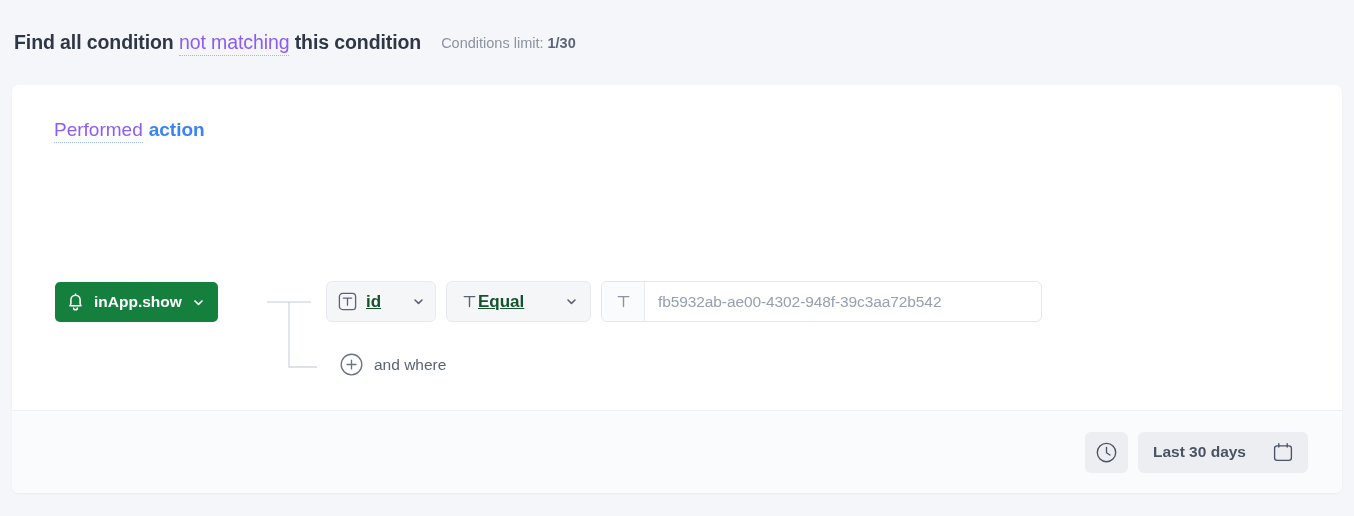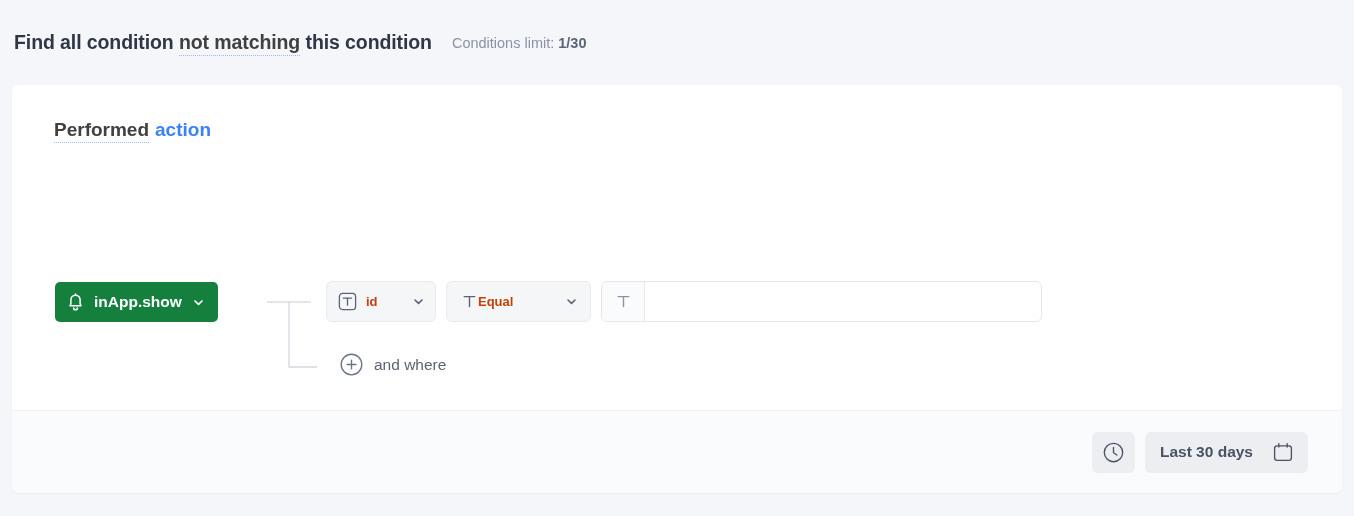--- a/index.html
+++ b/index.html
@@ -18,21 +18,21 @@
     position: absolute; left: 0; top: 0;
     width: 1354px; height: 85px;
     display: flex; align-items: center;
     padding-left: 14px;
   }
   .header-title {
     font-size: 19.5px; font-weight: bold; color: #2f3747;
     letter-spacing: -0.1px; white-space: nowrap;
   }
   .link-dotted {
-    color: #404040; font-weight: bold;
+    color: #8b5cf6; font-weight: normal;
     border-bottom: 1.5px dotted #9cb8f5;
     padding-bottom: 2px; cursor: pointer;
   }
   .cond-limit {
     margin-left: 20px; font-size: 14.5px; color: #8a93a3;
     white-space: nowrap;
   }
   .cond-limit b { color: #5c6577; font-weight: bold; }
 
   
@@ -74,22 +74,23 @@
   
   .pill {
     position: absolute; top: 196px; height: 41px;
     background: #f5f6f8;
     border: 1px solid #e8eaef;
     border-radius: 6px;
     display: flex; align-items: center;
     cursor: pointer;
   }
   .pill .txt {
-    font-size: 13px; font-weight: bold; color: #c2410c;
-    white-space: nowrap;
+    font-size: 17px; font-weight: bold; color: #14532d;
+    white-space: nowrap;
+    text-decoration: underline;
   }
   .pill-attr { left: 314px; width: 110px; padding: 0 10px 0 11px; gap: 9px; }
   .pill-op   { left: 434px; width: 145px; padding: 0 12px 0 14px; }
   .pill .chev { margin-left: auto; display: flex; }
 
   .value-field {
     position: absolute; left: 589px; top: 196px;
     width: 441px; height: 41px;
     background: #ffffff;
     border: 1px solid #e3e6ec;
@@ -145,21 +146,21 @@
   }
   .icon-btn {
     width: 43px; height: 41px;
     background: #eceef2; border-radius: 6px;
     display: flex; align-items: center; justify-content: center;
     cursor: pointer; border: none;
   }
   .range-btn {
     height: 41px; padding: 0 15px;
     background: #eceef2; border-radius: 6px;
-    display: flex; align-items: center; gap: 20px;
+    display: flex; align-items: center; gap: 27px;
     cursor: pointer; border: none;
   }
   .range-btn .txt {
     font-size: 15.5px; font-weight: bold; color: #4a5364;
     white-space: nowrap;
   }
   svg { display: block; }
 </style>
 </head>
 <body>
@@ -237,20 +238,21 @@
           </svg>
         </span>
       </div>
 
       <div class="value-field">
         <span class="value-prefix">
           <svg width="17" height="17" viewBox="0 0 17 17" fill="none">
             <path d="M3.2 3.6h10.6M8.5 3.6v10" stroke="#8a93a3" stroke-width="1.4" stroke-linecap="round"></path>
           </svg>
         </span>
+        <span class="value-text">fb5932ab-ae00-4302-948f-39c3aa72b542</span>
       </div>
 
       <div class="and-where">
         <span>
           <svg width="23" height="23" viewBox="0 0 23 23" fill="none">
             <circle cx="11.5" cy="11.5" r="10.3" stroke="#6b7486" stroke-width="1.35"></circle>
             <path d="M11.5 7.1v8.8M7.1 11.5h8.8" stroke="#6b7486" stroke-width="1.35" stroke-linecap="round"></path>
           </svg>
         </span>
         <span class="txt">and where</span>

